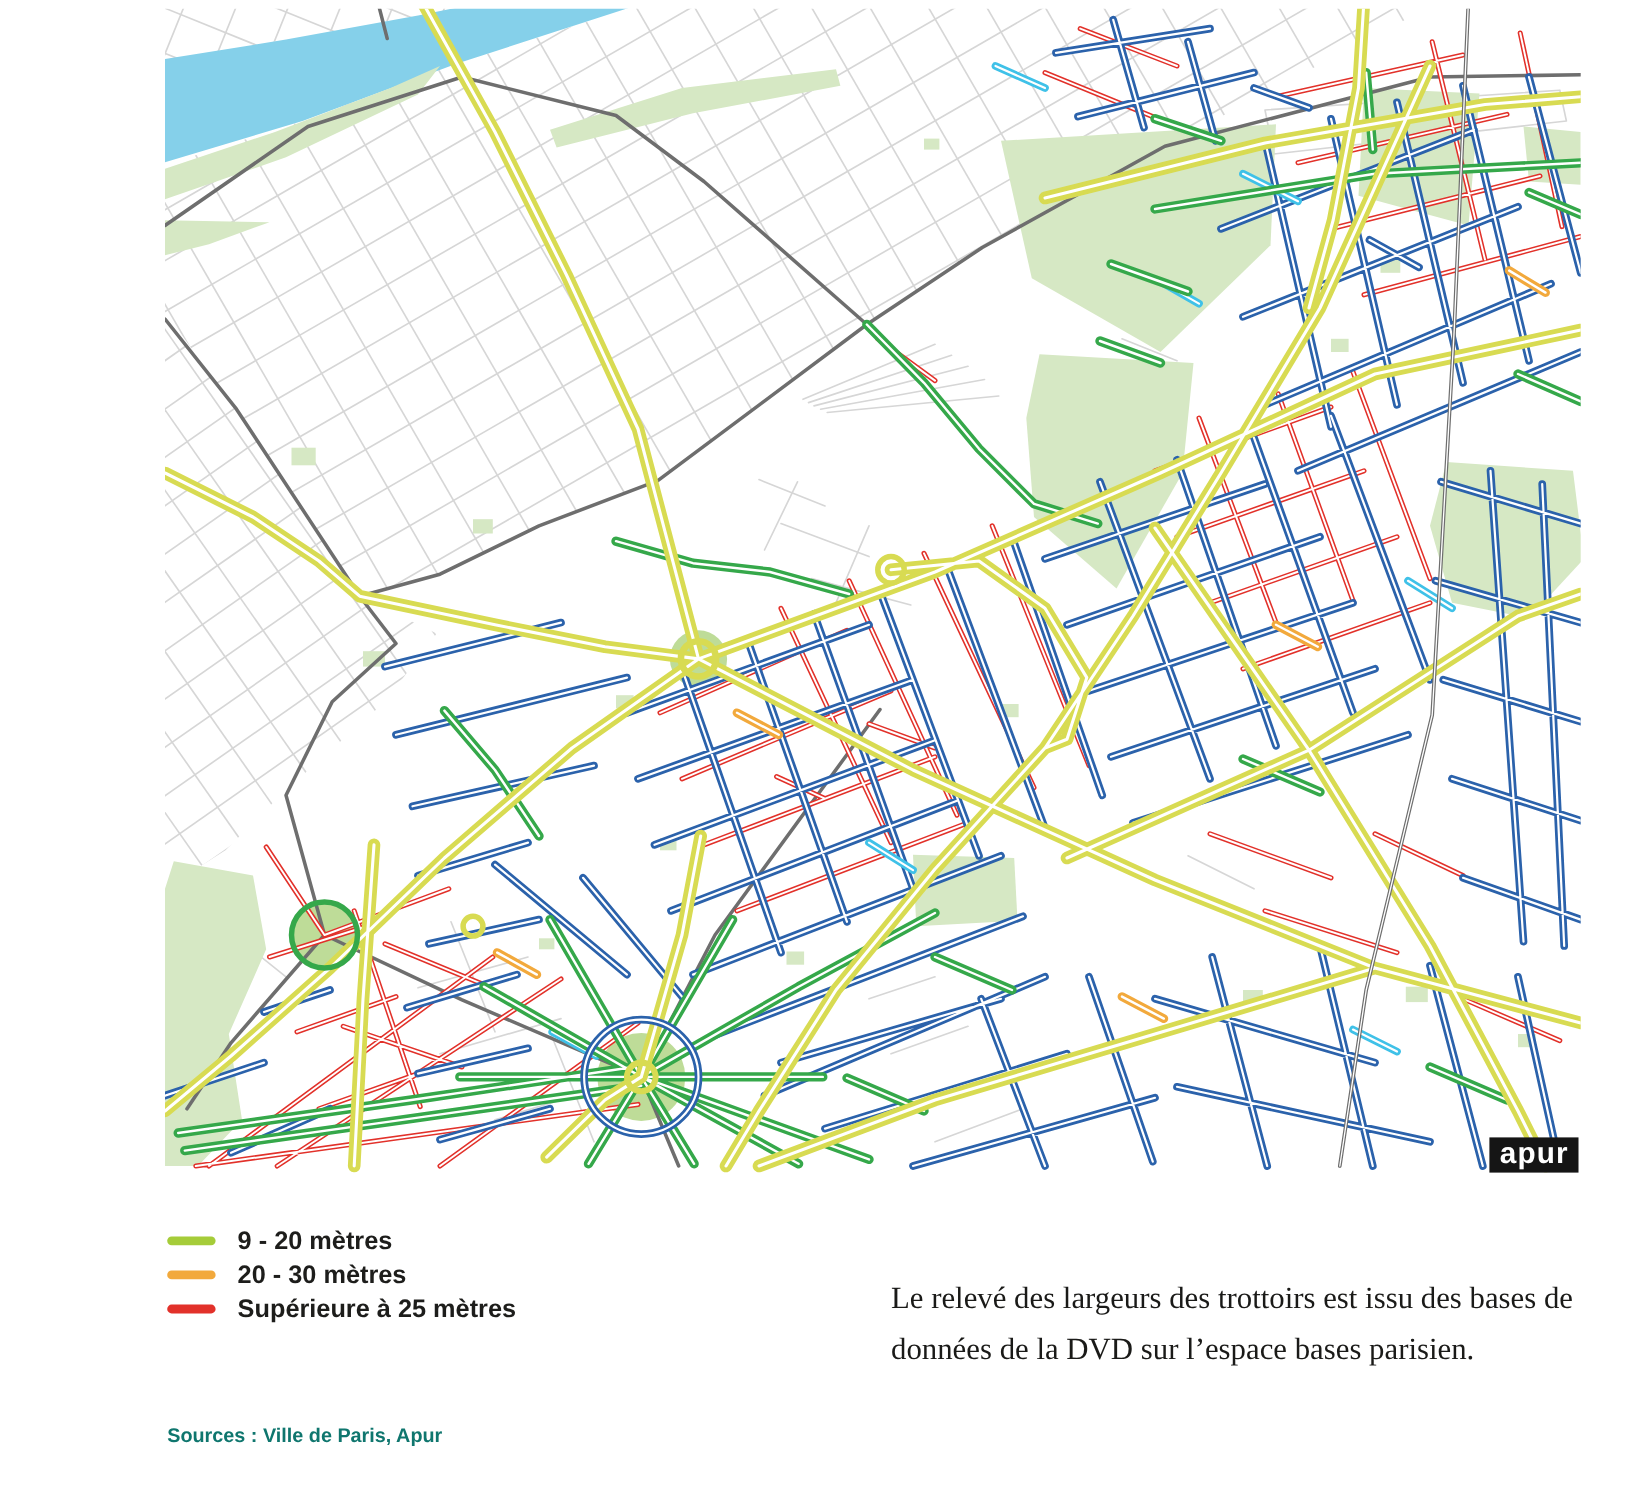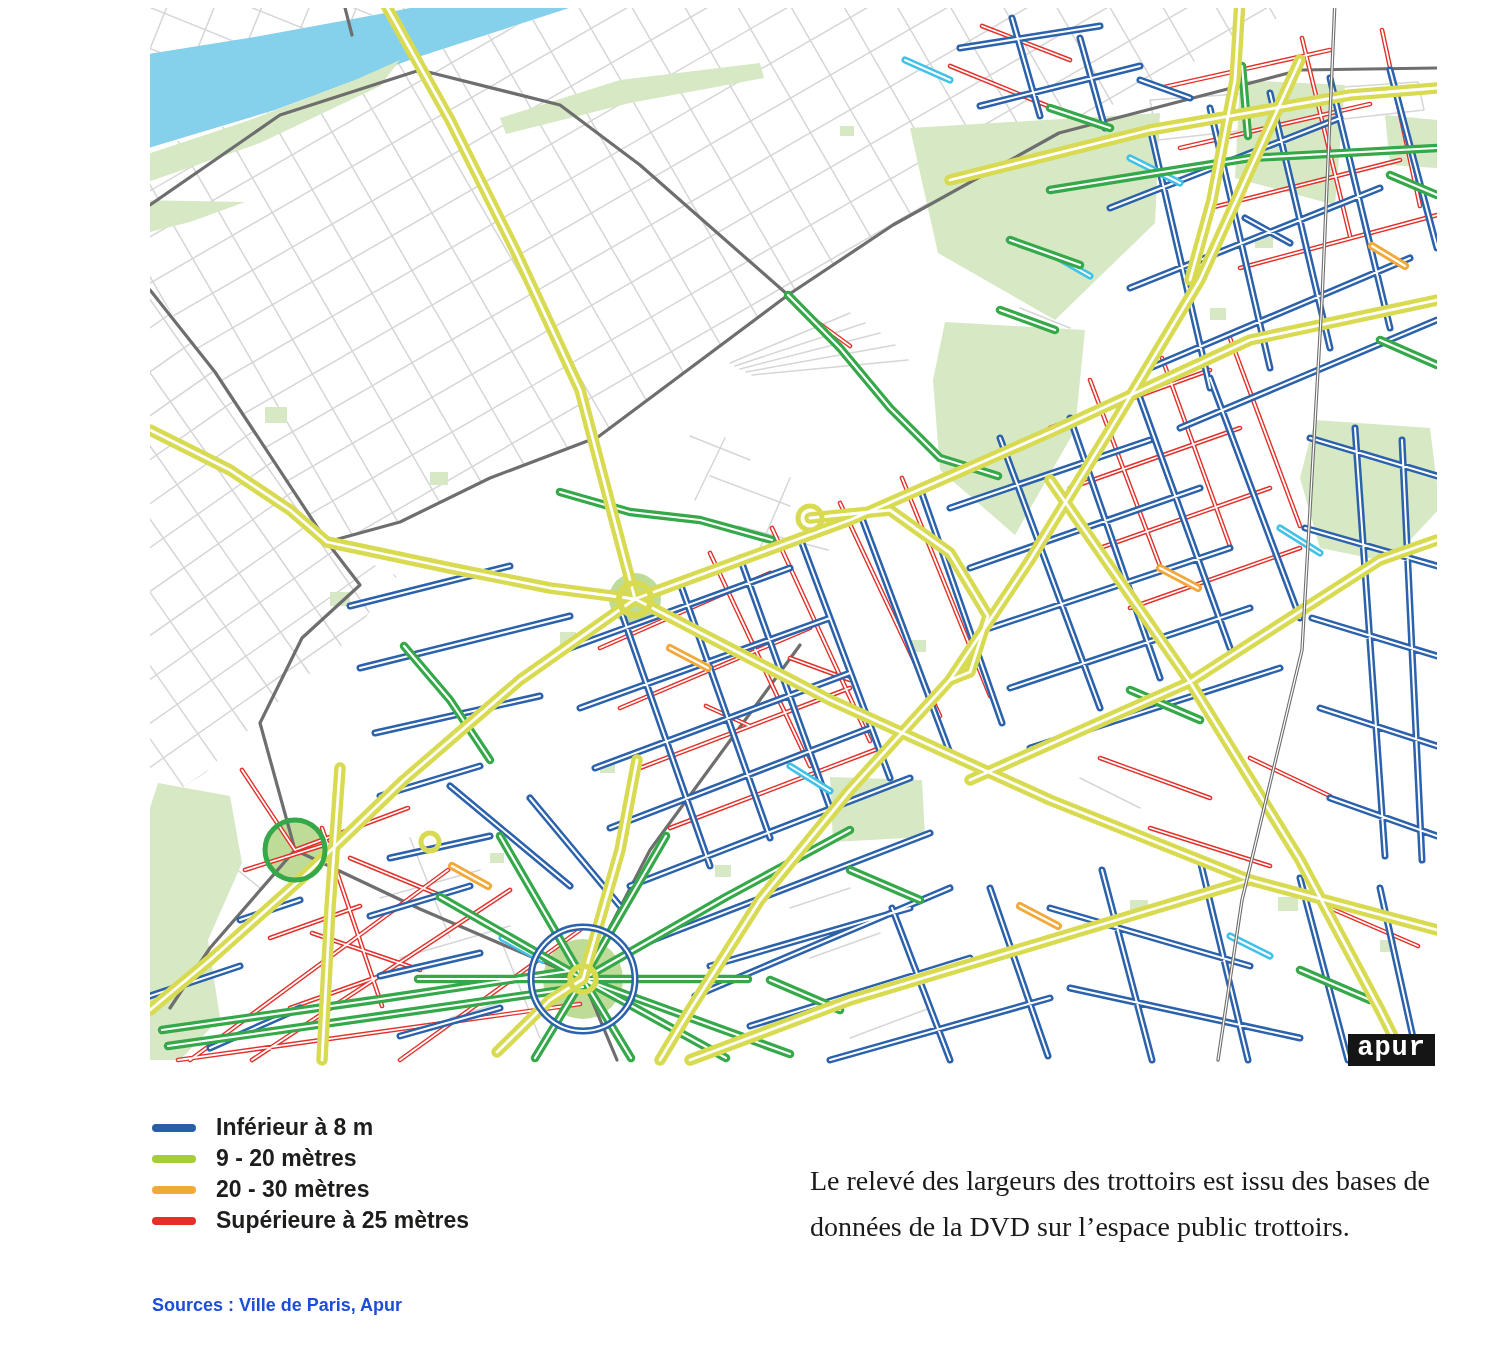--- a/index.html
+++ b/index.html
@@ -1,27 +1,27 @@
 <!DOCTYPE html>
 <html><head>
 <meta charset="utf-8">
 <style>
   html,body{margin:0;padding:0;background:#ffffff;}
   body{width:1500px;height:1350px;position:relative;overflow:hidden;
        font-family:"Liberation Sans",sans-serif;}
   .map{position:absolute;left:150px;top:8px;width:1287px;height:1060px;background:#ffffff;}
   .map svg{display:block;width:100%;height:100%;}
   .apur-logo{position:absolute;right:2px;bottom:2px;background:#151515;color:#ffffff;
-       font-family:Liberation Mono, monospace;font-weight:bold;font-size:27px;
+       font-family:Liberation Sans, sans-serif;font-weight:bold;font-size:27px;
        line-height:29px;padding:0 9px 3px 9px;letter-spacing:1px;}
   .legend{position:absolute;left:152px;top:1112px;}
   .legend-row{display:flex;align-items:center;height:31px;}
   .swatch{width:44px;height:8px;border-radius:4px;margin-right:20px;flex:0 0 auto;}
   .legend-label{font-size:23px;font-weight:600;color:#1d1d1b;white-space:nowrap;}
-  .sources{position:absolute;left:152px;top:1295px;font-size:18px;font-weight:600;color:#1d4ed8;}
+  .sources{position:absolute;left:152px;top:1295px;font-size:18px;font-weight:600;color:#0f766e;}
   .caption{position:absolute;left:810px;top:1158px;width:660px;
        font-family:"Liberation Serif",serif;font-size:28px;line-height:46px;color:#1a1a18;}
 </style>
 </head>
 <body>
 
 <div class="map">
   <svg id="map-svg" viewBox="0 0 1287 1060" xmlns="http://www.w3.org/2000/svg">
       <clipPath id="clip0">
         <path d="M-8,-8 L310,-8 L230,6 L110,28 L0,47 Z"></path>
@@ -650,35 +650,31 @@
       <g>
         <path d="M1185,-8 L1172,292 L1152,642 L1092,892 L1068,1052" fill="none" stroke="#6e6e6e" stroke-width="3.4" stroke-linecap="round" stroke-linejoin="round"></path>
         <path d="M1185,-8 L1172,292 L1152,642 L1092,892 L1068,1052" fill="none" stroke="#ffffff" stroke-width="1.2" stroke-linecap="round" stroke-linejoin="round"></path>
       </g>
     </svg>
   <div class="apur-logo">apur</div>
 </div>
 
 <div class="legend" id="legend">
     <div class="legend-row">
-      <span class="swatch" style="background: rgb(42, 95, 168);"></span>
-      <span class="legend-label">Inférieur à 8 m</span>
-    </div>
-    <div class="legend-row">
       <span class="swatch" style="background: rgb(165, 204, 57);"></span>
       <span class="legend-label">9 - 20 mètres</span>
     </div>
     <div class="legend-row">
       <span class="swatch" style="background: rgb(242, 169, 60);"></span>
       <span class="legend-label">20 - 30 mètres</span>
     </div>
     <div class="legend-row">
       <span class="swatch" style="background: rgb(226, 49, 42);"></span>
       <span class="legend-label">Supérieure à 25 mètres</span>
     </div>
   </div>
 
 <div class="sources">Sources : Ville de Paris, Apur</div>
 
 <div class="caption">
   <span>Le relevé des largeurs des trottoirs est issu des bases de données</span>
-  <span>de la DVD sur l’espace public trottoirs.</span>
+  <span>de la DVD sur l’espace bases parisien.</span>
 </div>
 
 </body></html>

